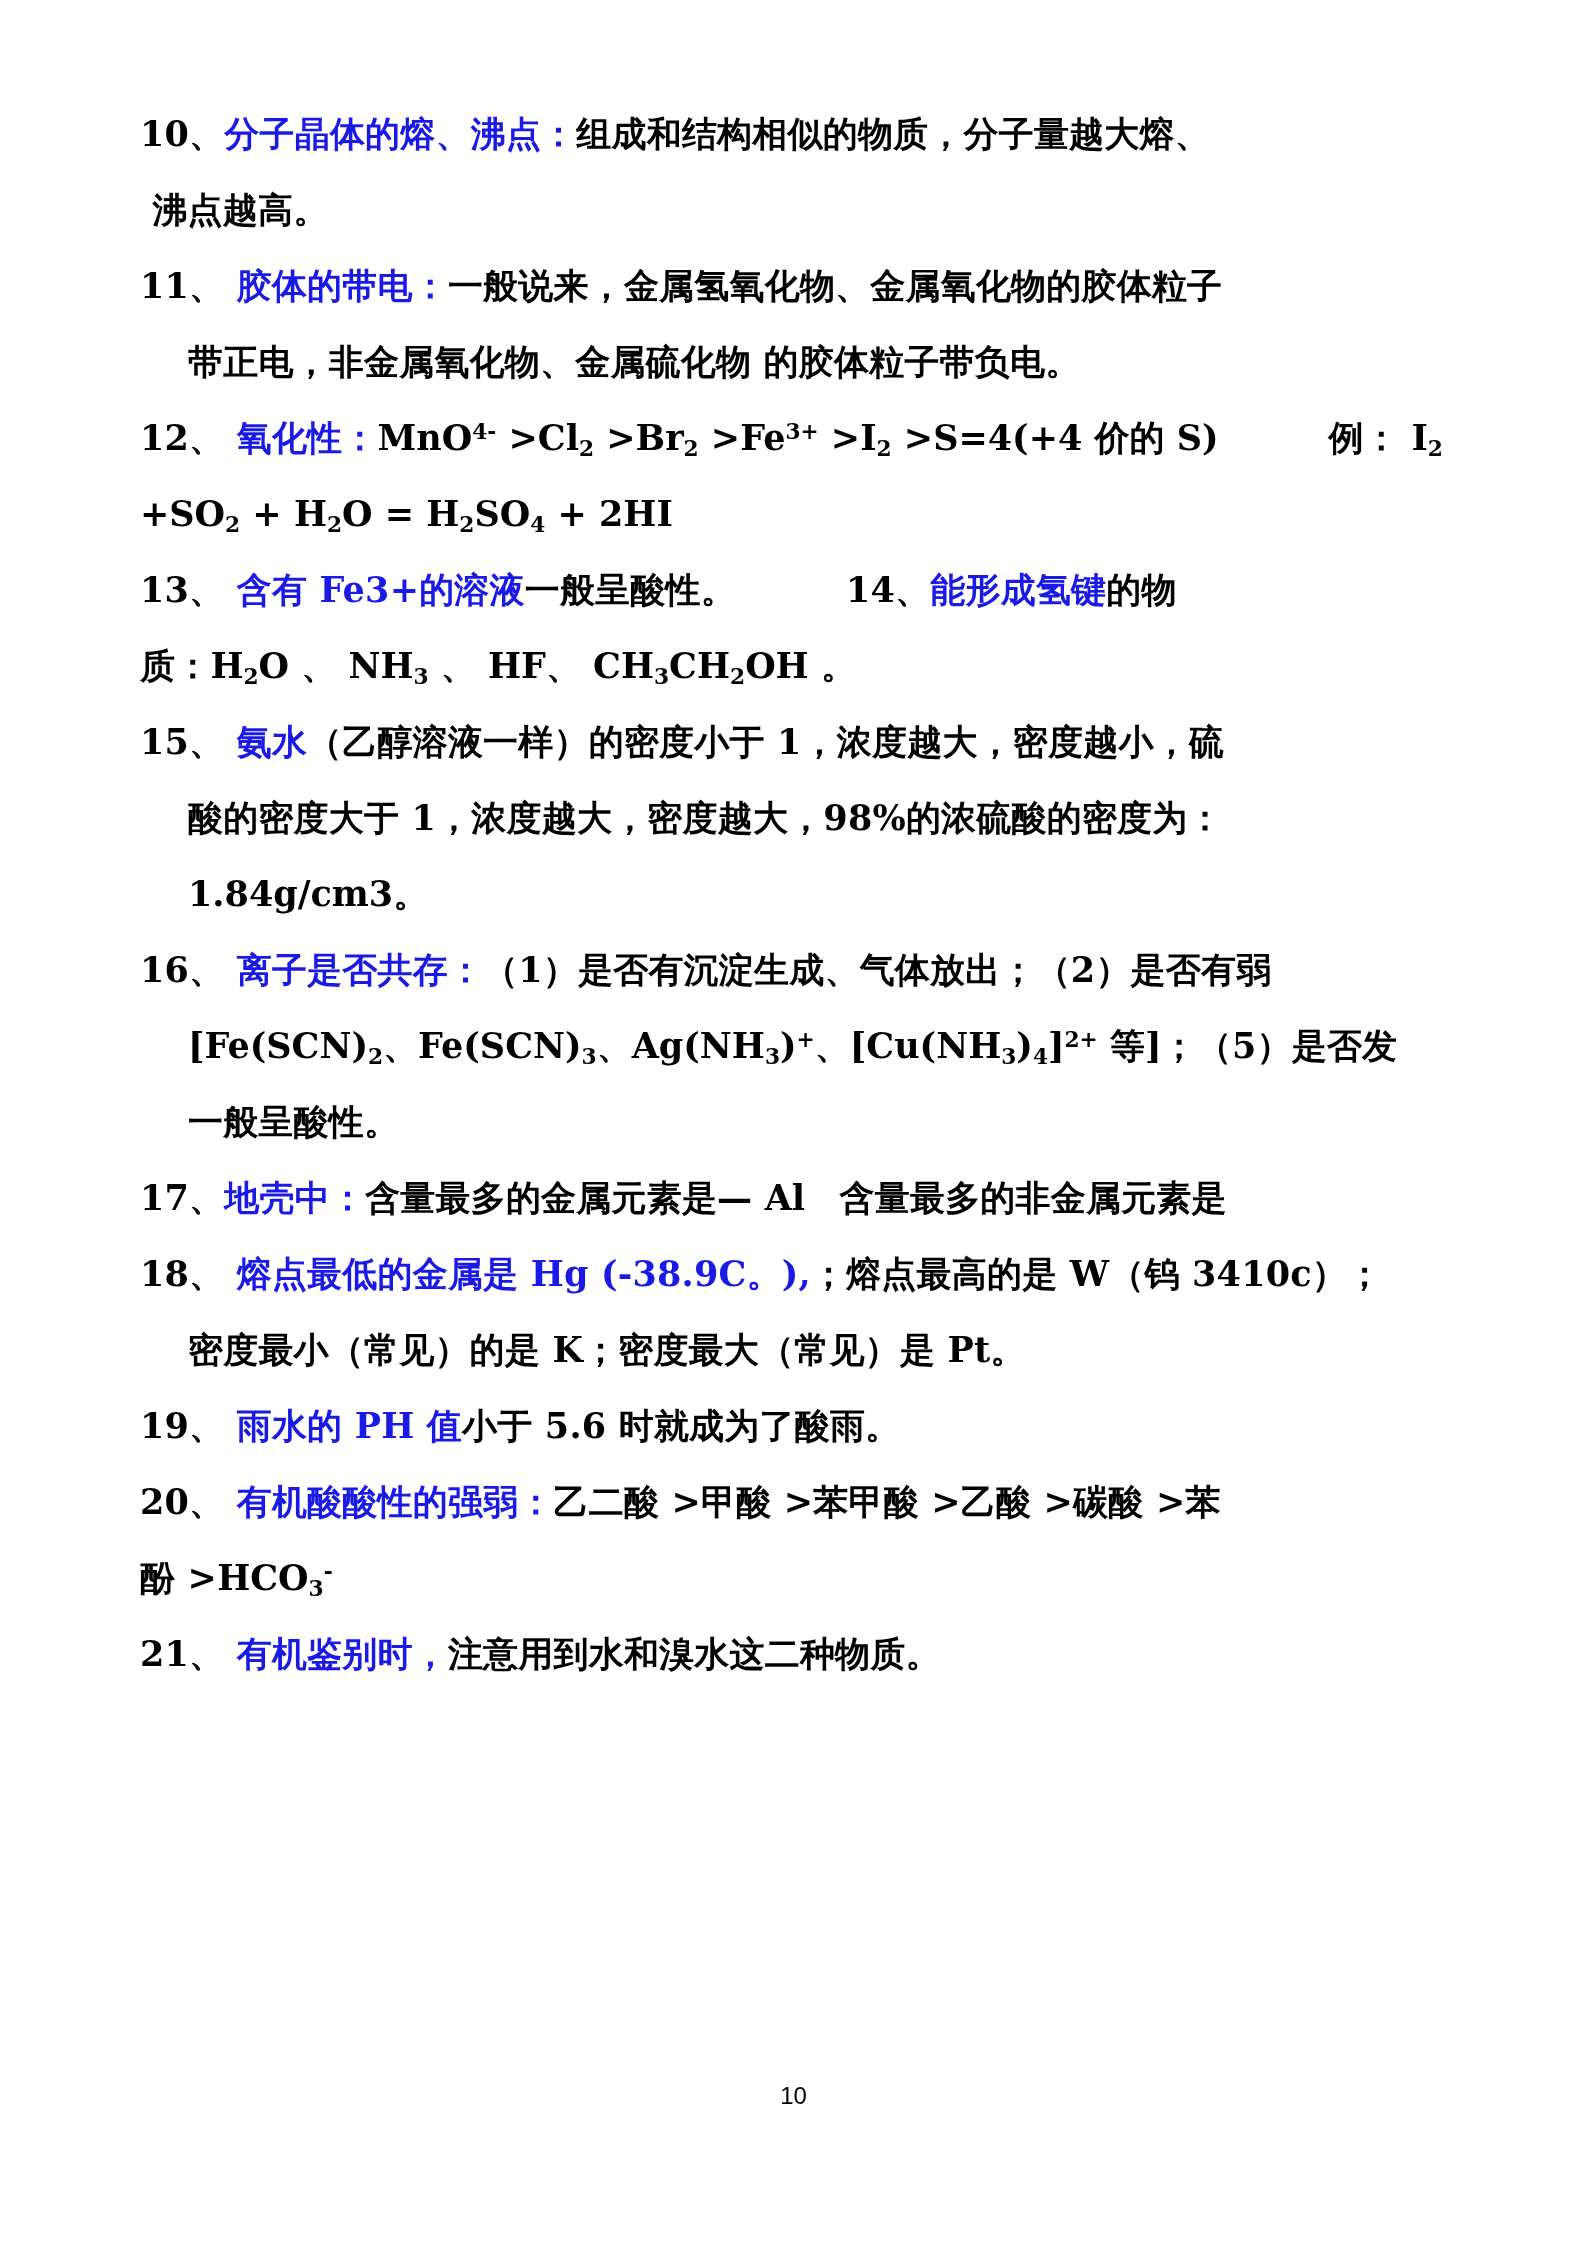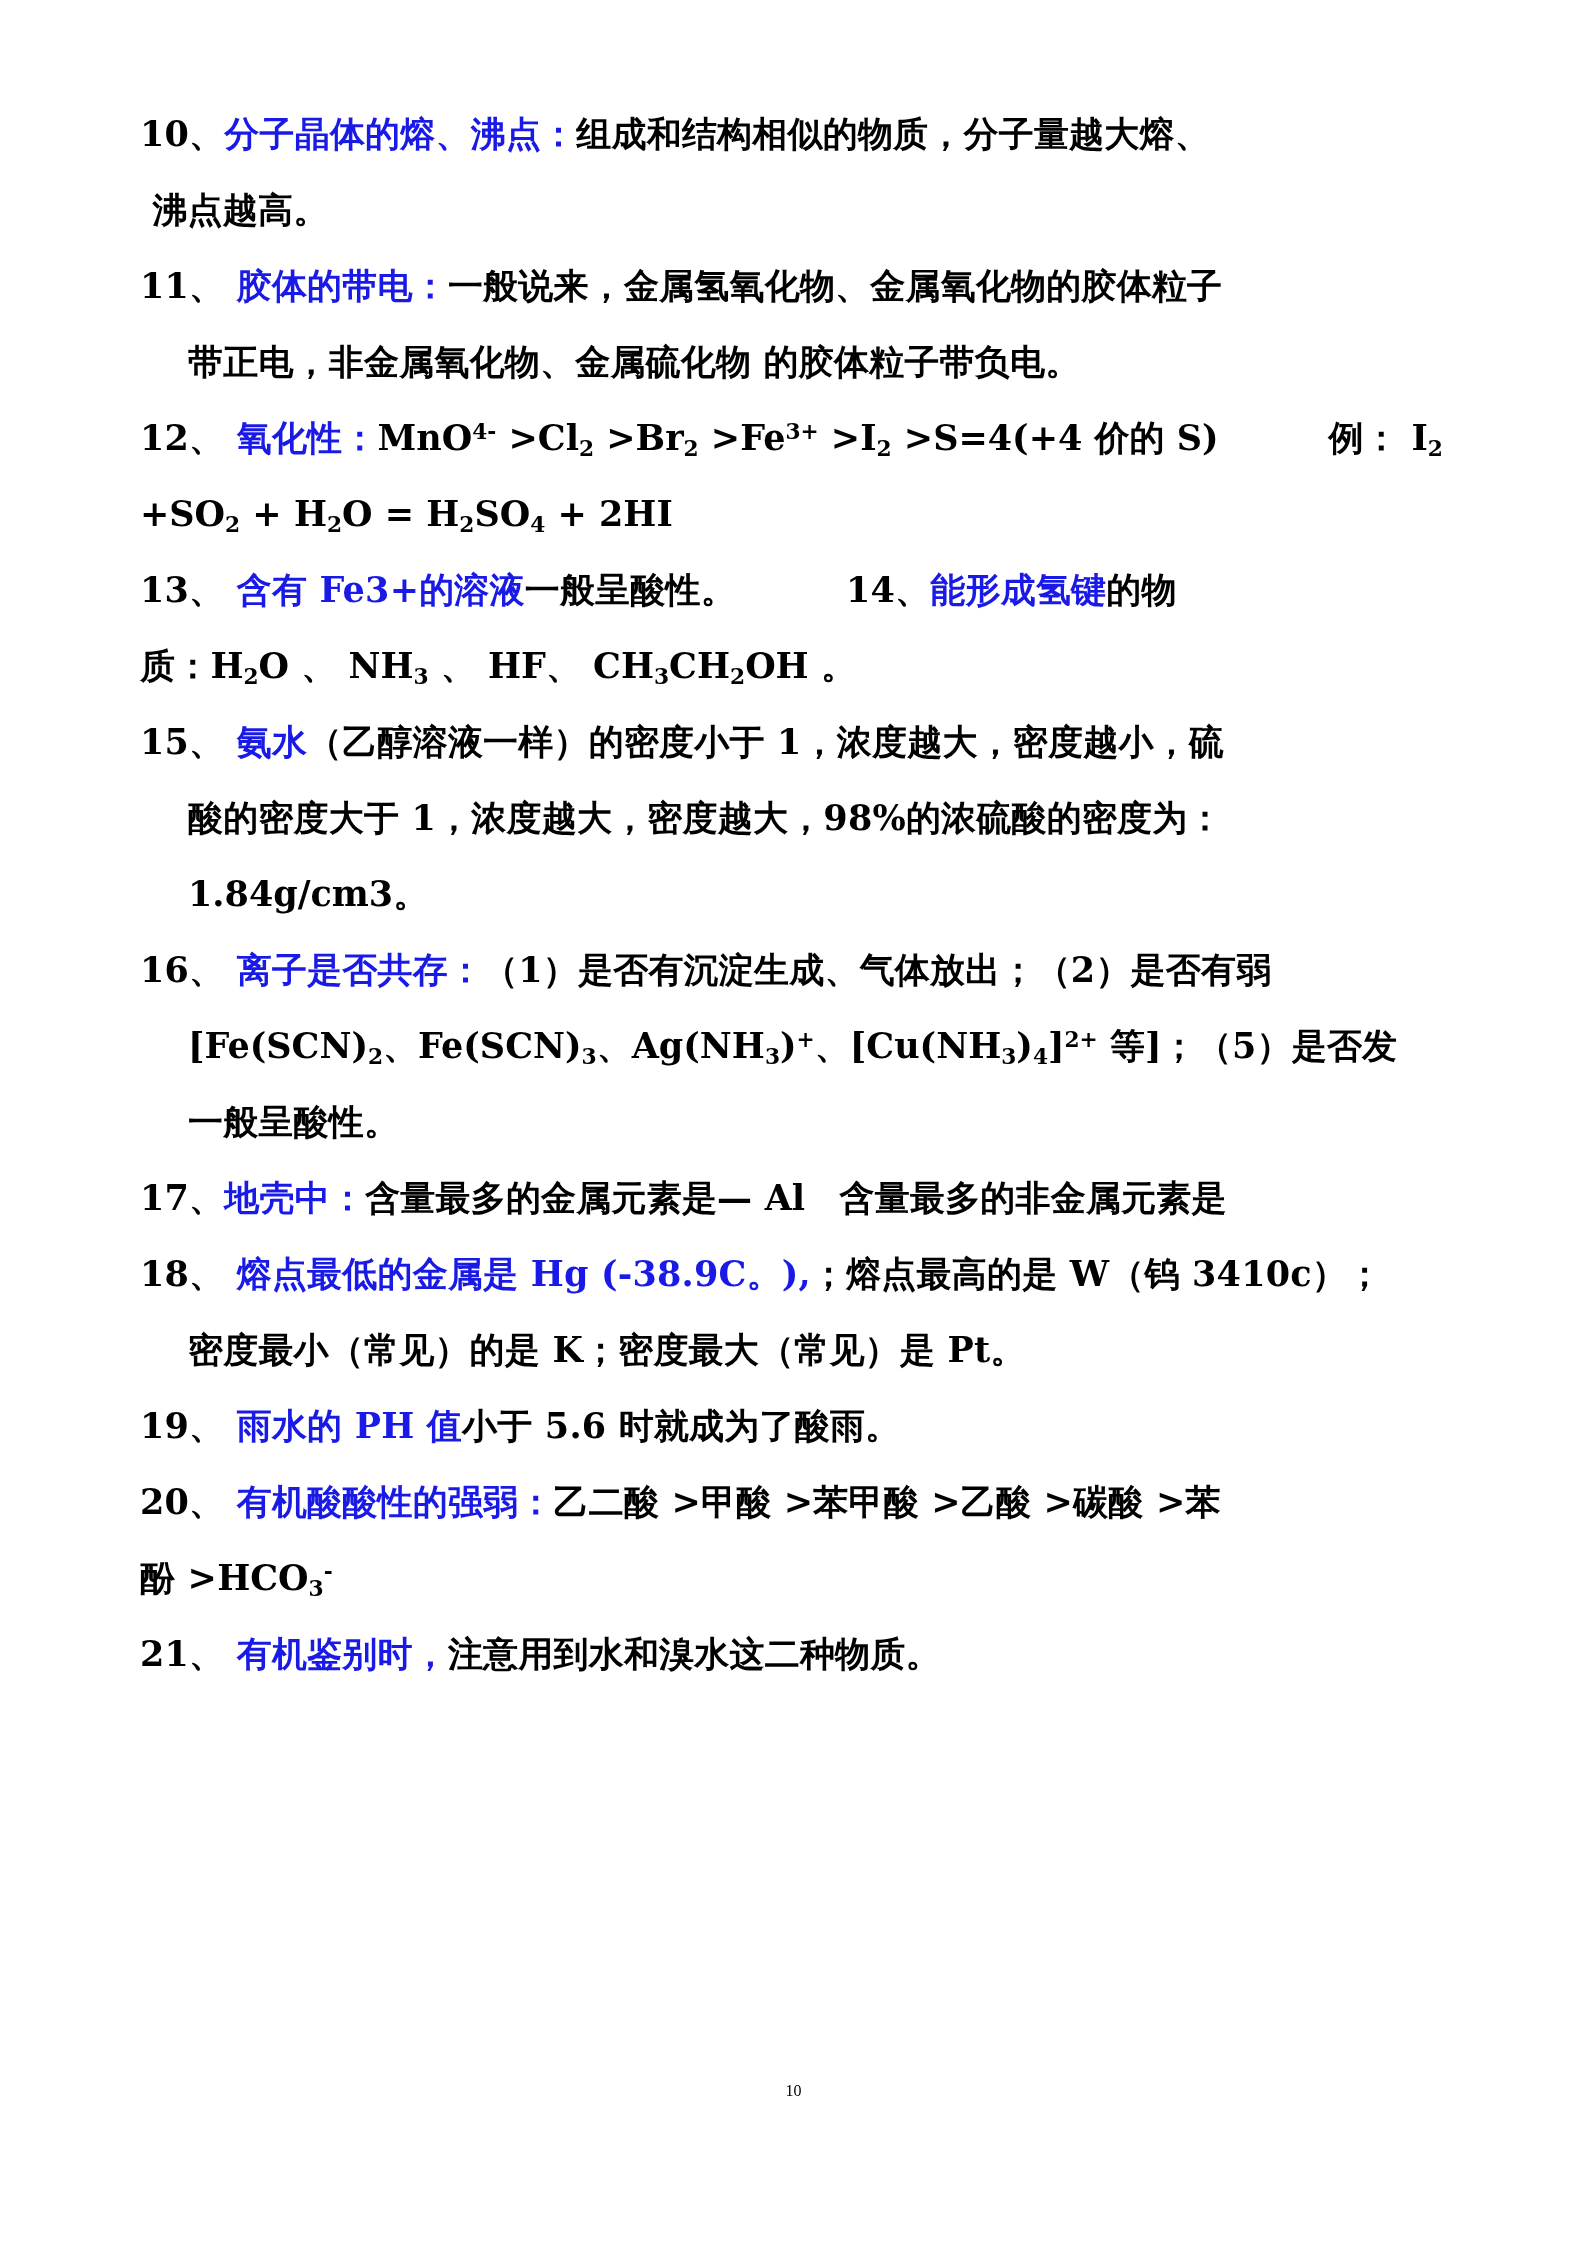--- a/index.html
+++ b/index.html
@@ -88,23 +88,23 @@
 
   .gap-sm { display: inline-block; width: 22px; }
   .gap-lg { display: inline-block; width: 110px; }
 
   .page-number {
     position: absolute;
     left: 0;
     right: 0;
     top: 2082px;
     text-align: center;
-    font-size: 16px;
+    font-size: 24px;
     font-weight: 400;
-    font-family: Liberation Serif, serif;
+    font-family: Liberation Sans, sans-serif;
     color: #000000;
   }
 </style>
 </head>
 <body>
 
 <div class="page">
   <div class="content" id="content">
       <div class="item">
         <div class="line flush"><span class="num">10、</span><span class="hl">分子晶体的熔、沸点：</span><span class="plain">组成和结构相似的物质，分子量越大熔、</span></div>

